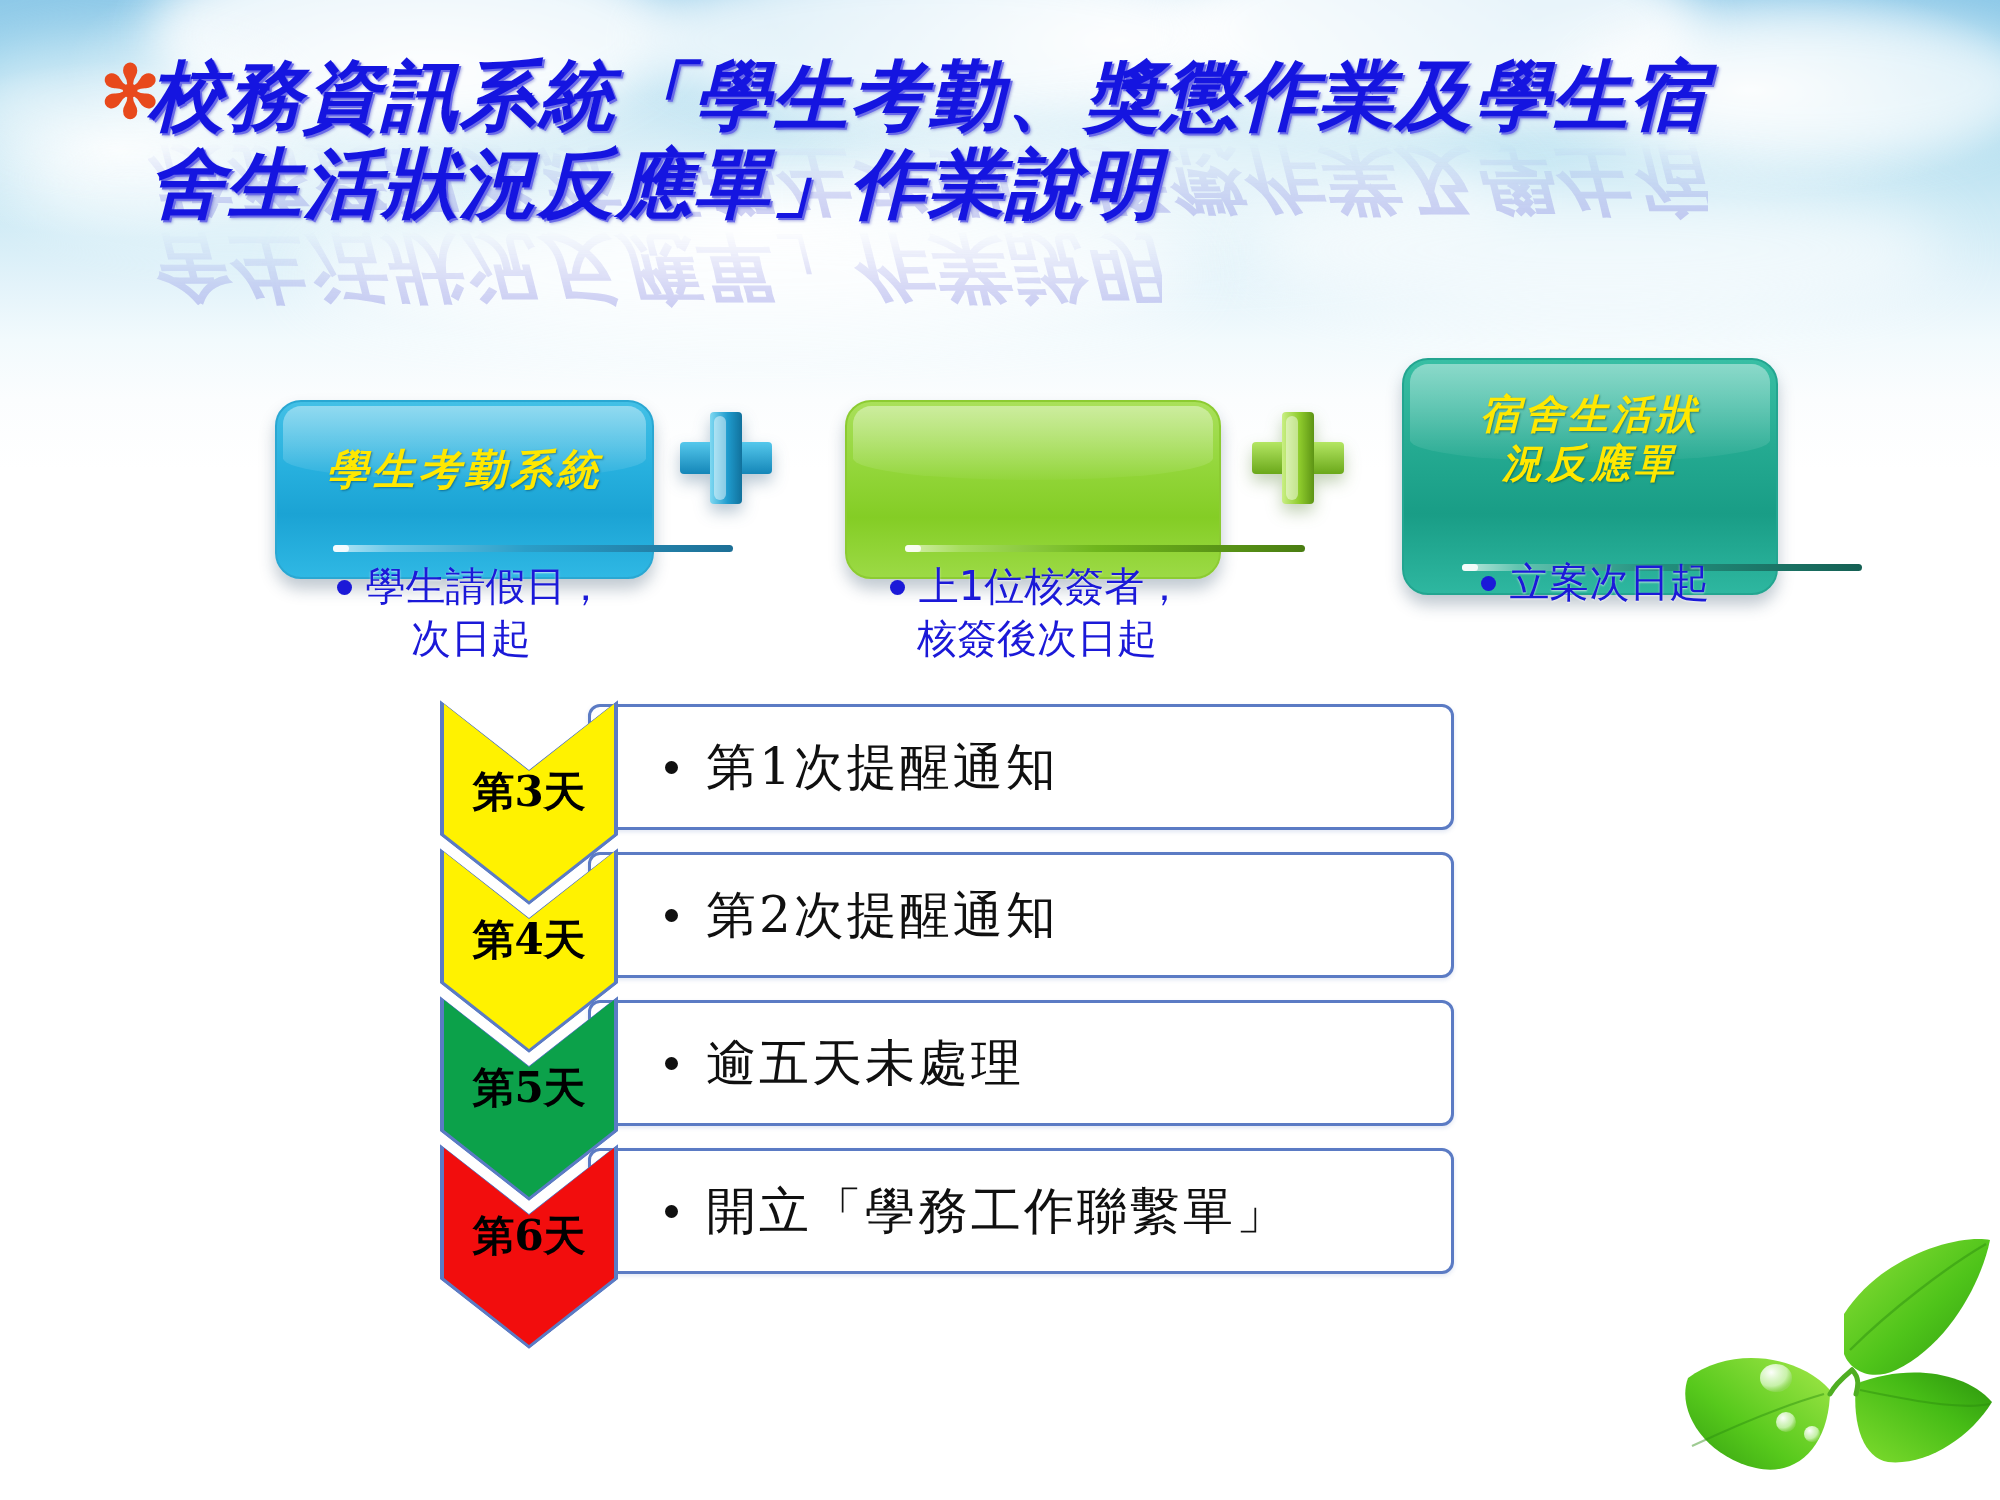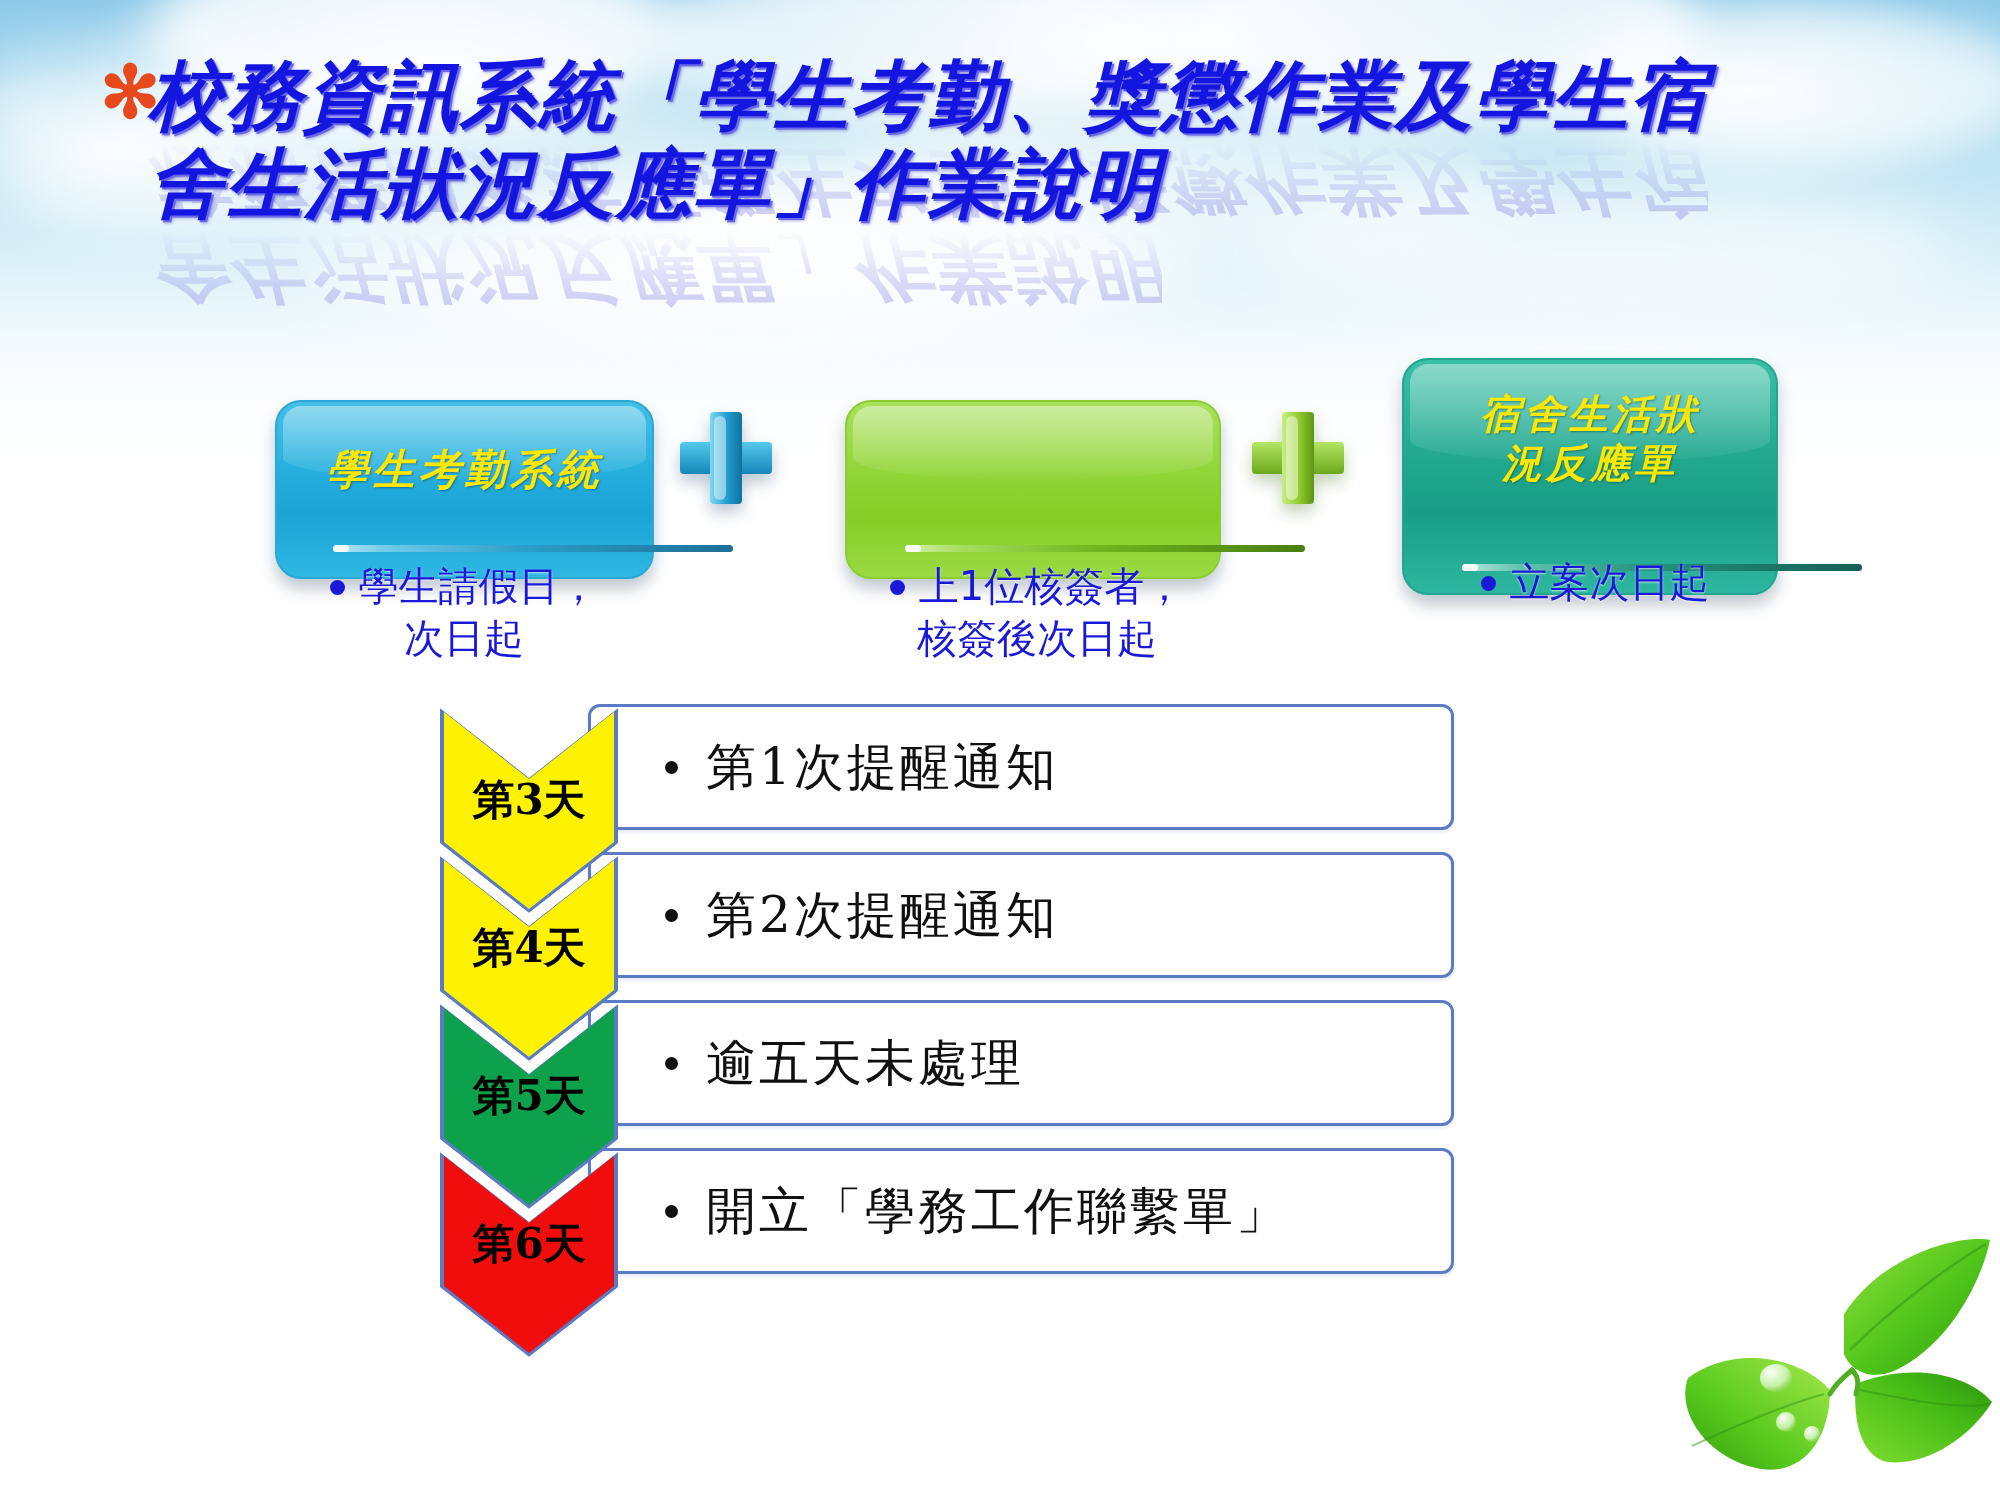--- a/index.html
+++ b/index.html
@@ -137,21 +137,21 @@
 
   
   .syscap{
     position:absolute;text-align:center;
     font-family:"DejaVu Sans","Liberation Sans",sans-serif;
     font-size:40px;line-height:52px;color:#1B19D8;
     text-shadow:0 1px 2px rgba(255,255,255,.7);
   }
   .syscap .dot{display:inline-block;width:15px;height:15px;border-radius:50%;
     background:#1B19D8;vertical-align:middle;margin-right:14px;margin-top:-4px;}
-  #cap-attendance{left:294px;top:560px;width:340px;}
+  #cap-attendance{left:301px;top:560px;width:340px;}
   #cap-reward{left:862px;top:560px;width:350px;}
   #cap-dorm{left:1420px;top:556px;width:350px;}
   .syscap .l2{display:block;}
 
   
   .plus{position:absolute;width:92px;height:92px;}
   .plus i{position:absolute;display:block;}
   .plus .h{left:0;top:30px;width:92px;height:32px;border-radius:4px;}
   .plus .v{left:30px;top:0;width:32px;height:92px;border-radius:4px;}
   .plus .gloss{left:34px;top:4px;width:12px;height:84px;background:rgba(255,255,255,.45);border-radius:6px;}
@@ -159,21 +159,21 @@
   #plus-1 .h{background:linear-gradient(180deg,#55c8ec,#1486b8);}
   #plus-1 .v{background:linear-gradient(90deg,#7fd9f2,#1f9bcd 55%,#11719c);}
   #plus-2{left:1252px;top:412px;filter:drop-shadow(0 8px 8px rgba(60,110,20,.3));}
   #plus-2 .h{background:linear-gradient(180deg,#b4e663,#6aa81a);}
   #plus-2 .v{background:linear-gradient(90deg,#c9ef84,#8ecb2c 55%,#5d9415);}
 
   
   #steps{position:absolute;left:440px;top:700px;width:1120px;}
   .step{position:relative;height:148px;}
   .chev{
-    position:absolute;left:0;top:8px;width:178px;height:205px;
+    position:absolute;left:0;top:0;width:178px;height:205px;
     clip-path:polygon(0% 0%, 50% 34%, 100% 0%, 100% 66%, 50% 100%, 0% 66%);
     border:0;
     z-index:3;
   }
   .chev .outline{
     position:absolute;inset:0;
     background:#5B7BC4;
     clip-path:polygon(0% 0%, 50% 34%, 100% 0%, 100% 66%, 50% 100%, 0% 66%);
   }
   .chev .fill{

